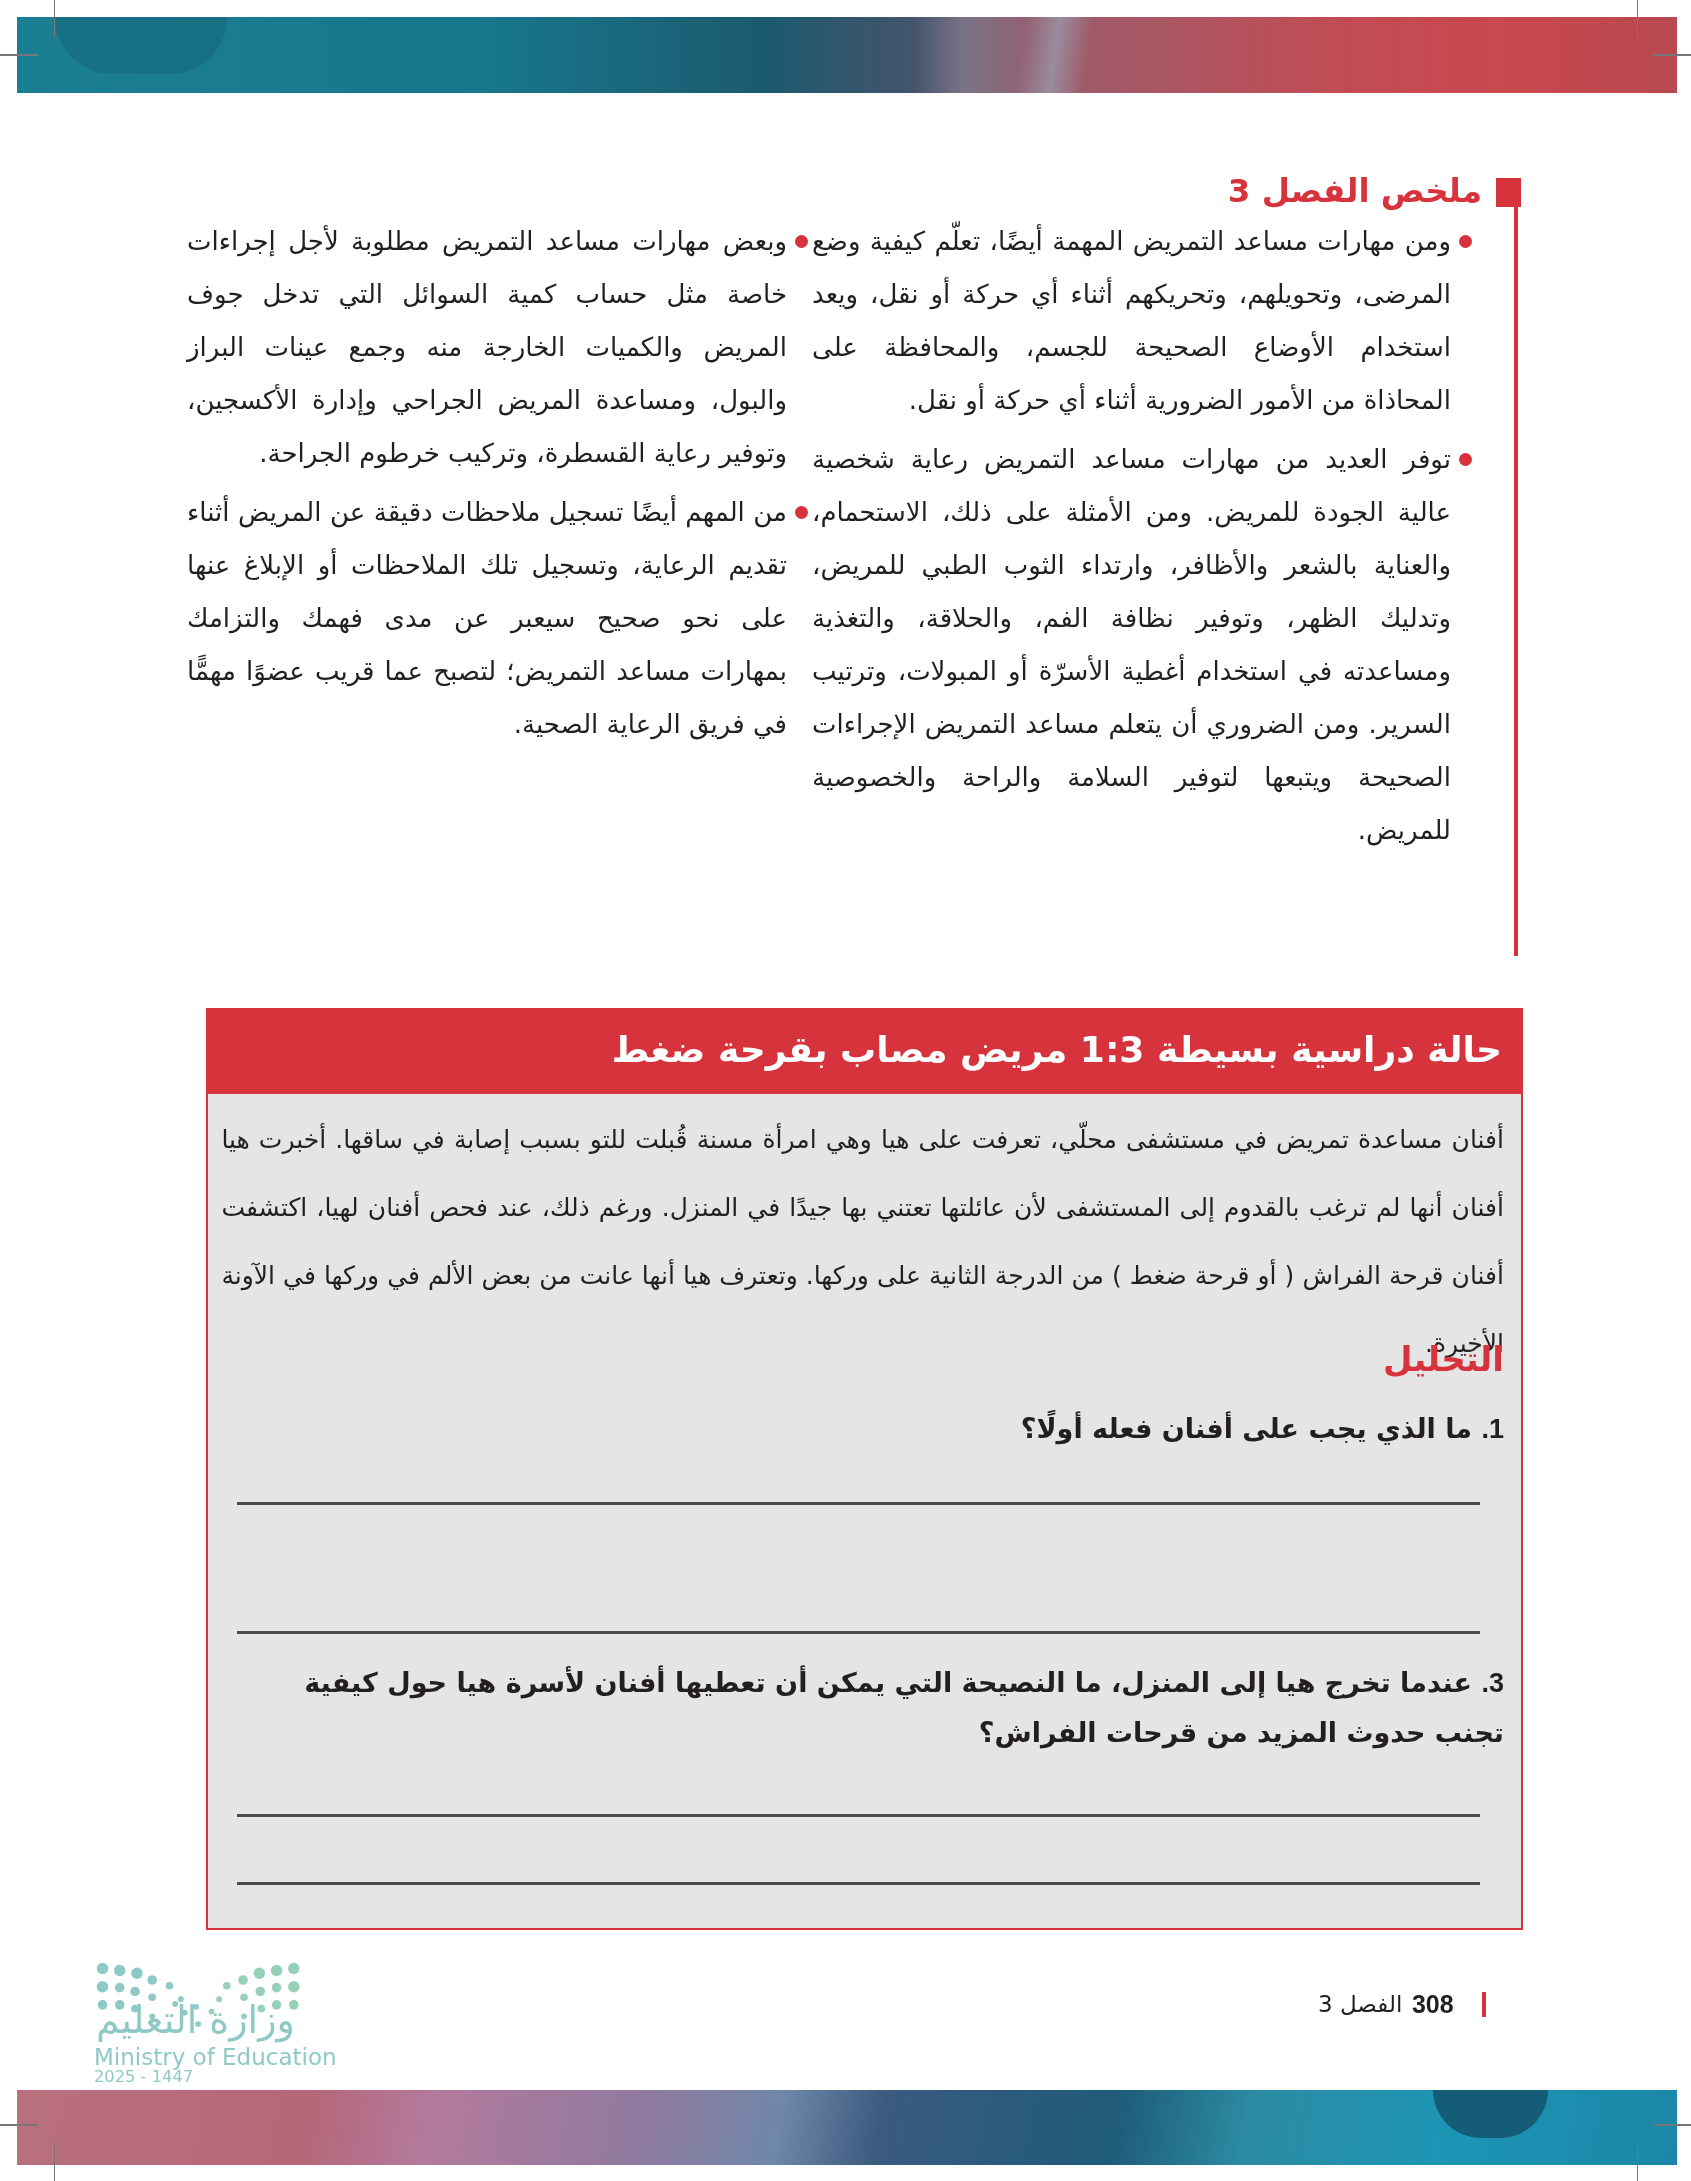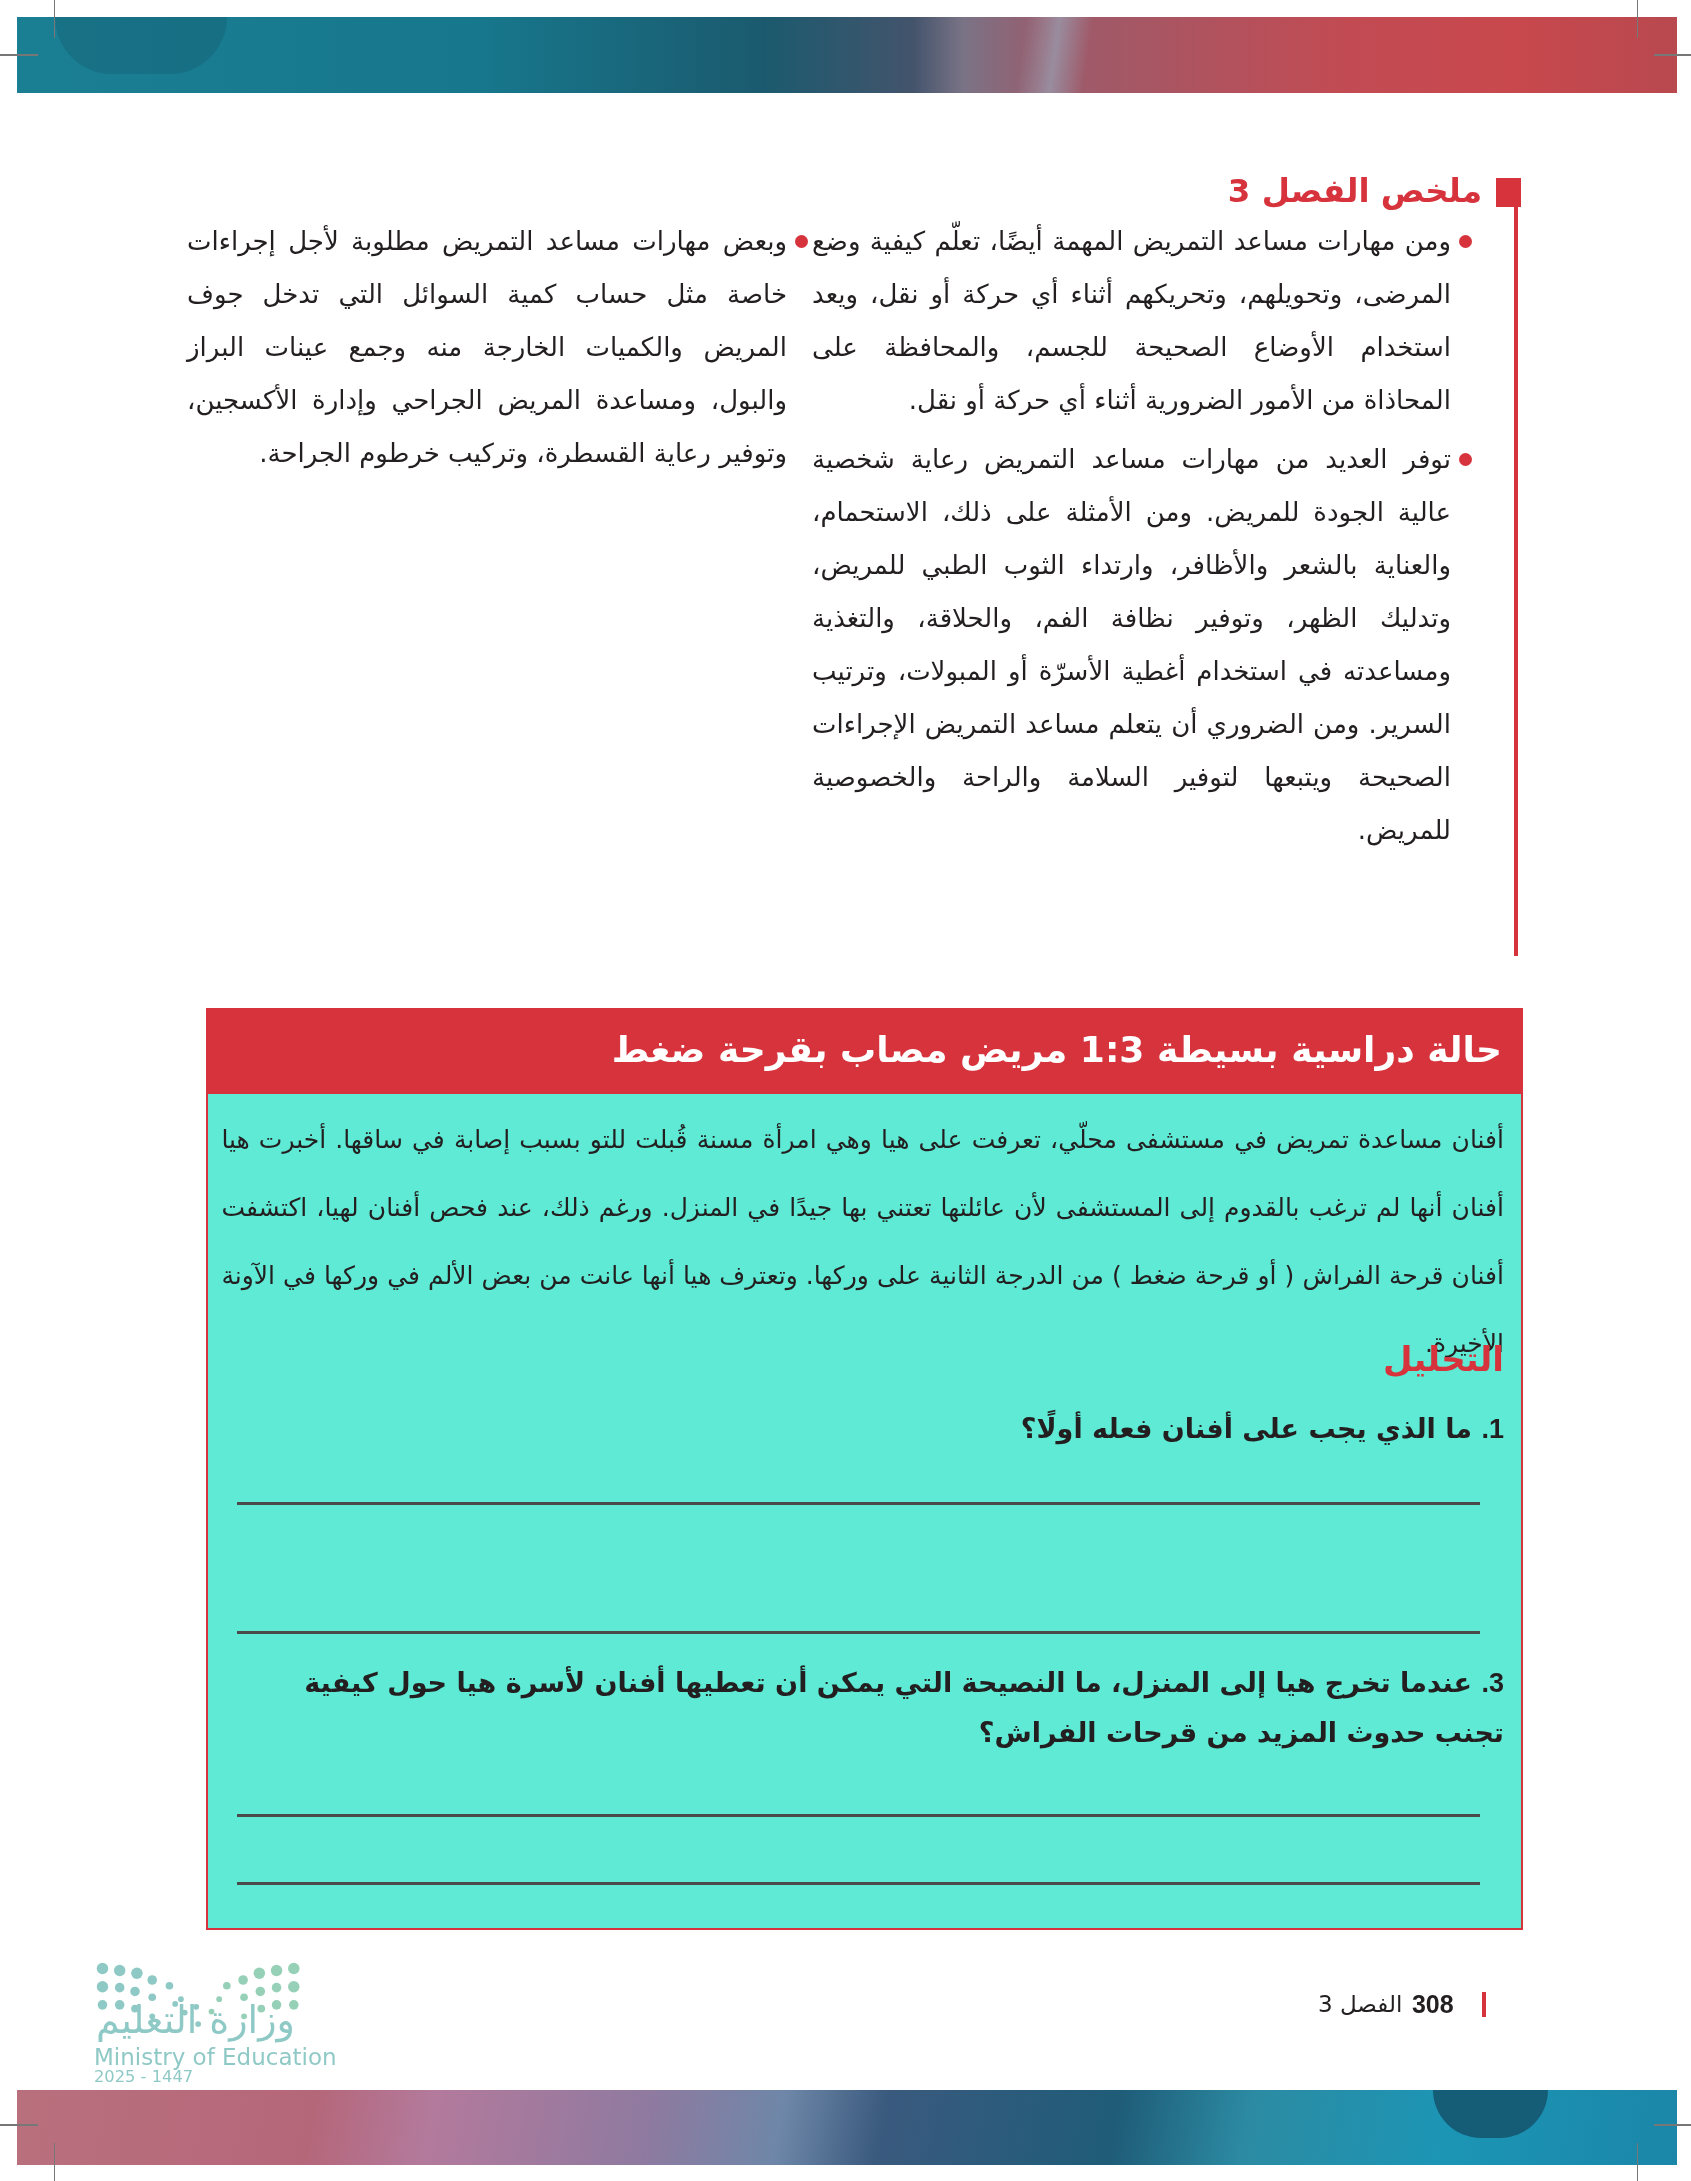--- a/index.html
+++ b/index.html
@@ -51,21 +51,21 @@
   .bullet {
     position:relative; padding-right:21px; margin:0 0 5.7px 0;
   }
   .bullet .dot {
     position:absolute; right:0; top:20px; width:13.4px; height:13.4px;
     border-radius:50%; background:#d7333d;
   }
 
   .case {
     position:absolute; left:206px; top:1008px; width:1317px; height:922px;
-    background:#5eead4; border:2.9px solid #d7333d; box-sizing:border-box;
+    background:#e5e5e5; border:2.9px solid #d7333d; box-sizing:border-box;
   }
   .case-header {
     position:absolute; left:0; top:0; right:0; height:84px; background:#d7333d;
   }
   .case-title {
     position:absolute; right:19px; top:13.4px; direction:rtl;
     color:#ffffff; font-weight:bold; font-size:36px; line-height:54px; margin:0;
   }
   .case-body {
     position:absolute; right:17px; left:13.4px; top:96px; direction:rtl;
@@ -140,20 +140,24 @@
   <p class="bullet">
     <span class="dot"></span>
     <span>توفر العديد من مهارات مساعد التمريض رعاية شخصية عالية الجودة للمريض. ومن الأمثلة على ذلك، الاستحمام، والعناية بالشعر والأظافر، وارتداء الثوب الطبي للمريض، وتدليك الظهر، وتوفير نظافة الفم، والحلاقة، والتغذية ومساعدته في استخدام أغطية الأسرّة أو المبولات، وترتيب السرير. ومن الضروري أن يتعلم مساعد التمريض الإجراءات الصحيحة ويتبعها لتوفير السلامة والراحة والخصوصية للمريض.</span>
   </p>
 </div>
 
 <div class="col left">
   <p class="bullet">
     <span class="dot"></span>
     <span>وبعض مهارات مساعد التمريض مطلوبة لأجل إجراءات خاصة مثل حساب كمية السوائل التي تدخل جوف المريض والكميات الخارجة منه وجمع عينات البراز والبول، ومساعدة المريض الجراحي وإدارة الأكسجين، وتوفير رعاية القسطرة، وتركيب خرطوم الجراحة.</span>
+  </p>
+  <p class="bullet">
+    <span class="dot"></span>
+    <span>من المهم أيضًا تسجيل ملاحظات دقيقة عن المريض أثناء تقديم الرعاية، وتسجيل تلك الملاحظات أو الإبلاغ عنها على نحو صحيح سيعبر عن مدى فهمك والتزامك بمهارات مساعد التمريض؛ لتصبح عما قريب عضوًا مهمًّا في فريق الرعاية الصحية.</span>
   </p>
 </div>
 
 <div class="case">
   <div class="case-header">
     <h2 class="case-title">حالة دراسية بسيطة 1:3 مريض مصاب بقرحة ضغط</h2>
   </div>
   <p class="case-body">أفنان مساعدة تمريض في مستشفى محلّي، تعرفت على هيا وهي امرأة مسنة قُبلت للتو بسبب إصابة في ساقها. أخبرت هيا أفنان أنها لم ترغب بالقدوم إلى المستشفى لأن عائلتها تعتني بها جيدًا في المنزل. ورغم ذلك، عند فحص أفنان لهيا، اكتشفت أفنان قرحة الفراش ( أو قرحة ضغط ) من الدرجة الثانية على وركها. وتعترف هيا أنها عانت من بعض الألم في وركها في الآونة الأخيرة.</p>
   <h3 class="analysis-title">التحليل</h3>
 

